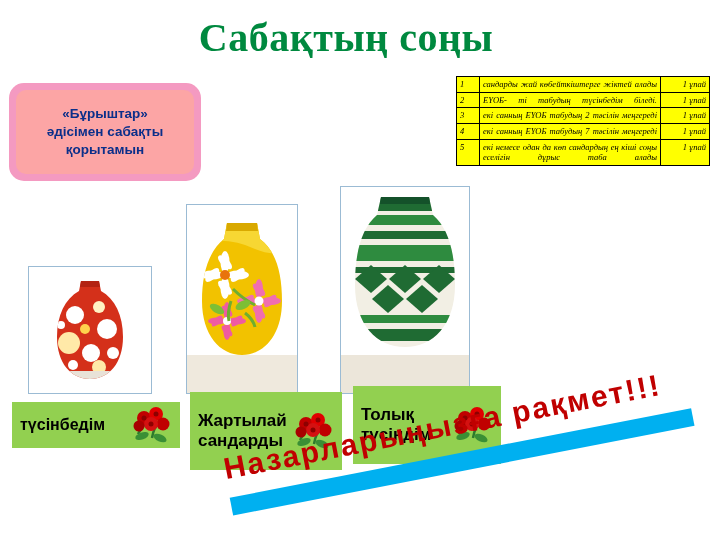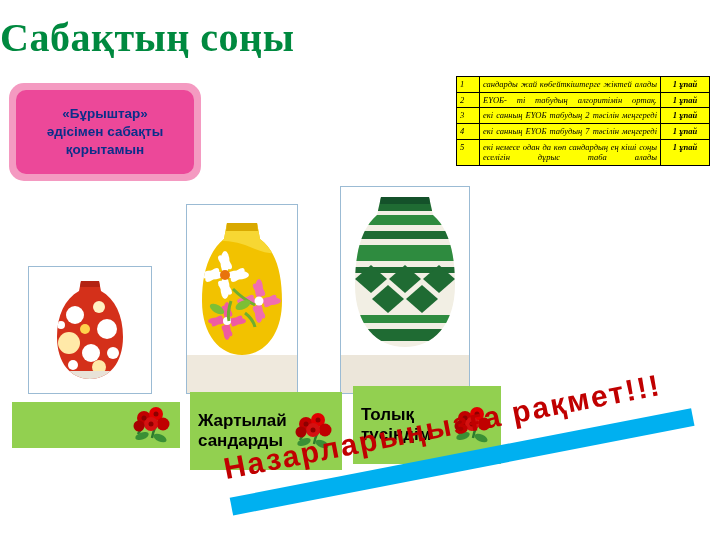--- a/index.html
+++ b/index.html
@@ -14,20 +14,21 @@
     overflow: hidden;
     font-family: "Liberation Sans", sans-serif;
   }
 
   
   .slide-title {
     position: absolute;
     left: 0;
     top: 14px;
     width: 692px;
+    text-align: center;
     font-family: "Liberation Serif", serif;
     font-weight: bold;
     font-size: 40px;
     color: #00893f;
     letter-spacing: 0.5px;
   }
 
   
   .callout {
     position: absolute;
@@ -38,21 +39,21 @@
     background: #f49ac1;
     border-radius: 14px;
     box-shadow: 0 0 0 1px #f49ac1;
   }
   .callout-inner {
     position: absolute;
     left: 6px;
     top: 6px;
     right: 6px;
     bottom: 6px;
-    background: #ec4899;
+    background: #fca5a5;
     border-radius: 10px;
     display: flex;
     align-items: center;
     justify-content: center;
   }
   .callout-text {
     color: #0b2f8a;
     font-size: 13.5px;
     font-weight: bold;
     line-height: 1.35;
@@ -88,23 +89,22 @@
     width: 16px;
     text-align: left;
   }
   table.criteria td.desc {
     text-align: justify;
     text-align-last: justify;
     margin-left: 37px;
   }
   table.criteria td.score {
     width: 42px;
-    text-align: center;
+    text-align: right;
     white-space: nowrap;
-    font-weight: bold;
   }
   table.criteria tr.total td.num {
     font-style: italic;
   }
   table.criteria tr.total td.empty {
     height: 34px;
   }
 
   
   .vase-card {
@@ -191,21 +191,21 @@
 <div class="table-wrap">
   <table class="criteria">
     <tbody>
       <tr>
         <td class="num">1</td>
         <td class="desc">сандарды жай көбейткіштерге жіктей алады</td>
         <td class="score">1 ұпай</td>
       </tr>
       <tr>
         <td class="num">2</td>
-        <td class="desc">ЕҮОБ- ті табудың алгоритімін ортақ.</td>
+        <td class="desc">ЕҮОБ- ті табудың түсінбедім біледі.</td>
         <td class="score">1 ұпай</td>
       </tr>
       <tr>
         <td class="num">3</td>
         <td class="desc">екі санның ЕҮОБ табудың 2 тәсілін меңгереді</td>
         <td class="score">1 ұпай</td>
       </tr>
       <tr>
         <td class="num">4</td>
         <td class="desc">екі санның ЕҮОБ табудың 7 тәсілін меңгереді</td>
@@ -334,20 +334,21 @@
       </g>
       <rect x="0" y="128" width="128" height="8" fill="#2e8b3f"></rect>
       <rect x="0" y="142" width="128" height="12" fill="#1f6b33"></rect>
       <rect x="0" y="160" width="128" height="10" fill="#2e8b3f"></rect>
     </g>
     <path d="M40 10 h48 l1 7 h-50 z" fill="#14512a"></path>
   </svg>
 </div>
 
 <div class="answer-bar ab-1">
+  <div class="answer-text">түсінбедім</div>
   <svg class="rose-badge" viewBox="0 0 46 42">
     <g>
       <path d="M8 30 q6 -12 15 -14" stroke="#2d7a2d" stroke-width="2.5" fill="none"></path>
       <path d="M22 34 q2 -12 8 -16" stroke="#2d7a2d" stroke-width="2.5" fill="none"></path>
       <ellipse cx="12" cy="32" rx="7" ry="3.5" fill="#3a8f35" transform="rotate(-20 12 32)"></ellipse>
       <ellipse cx="30" cy="34" rx="7" ry="3.5" fill="#3a8f35" transform="rotate(25 30 34)"></ellipse>
       <circle cx="14" cy="14" r="7" fill="#c00000"></circle>
       <circle cx="26" cy="10" r="7" fill="#e00000"></circle>
       <circle cx="33" cy="20" r="6.5" fill="#c00000"></circle>
       <circle cx="21" cy="20" r="7" fill="#d41111"></circle>

